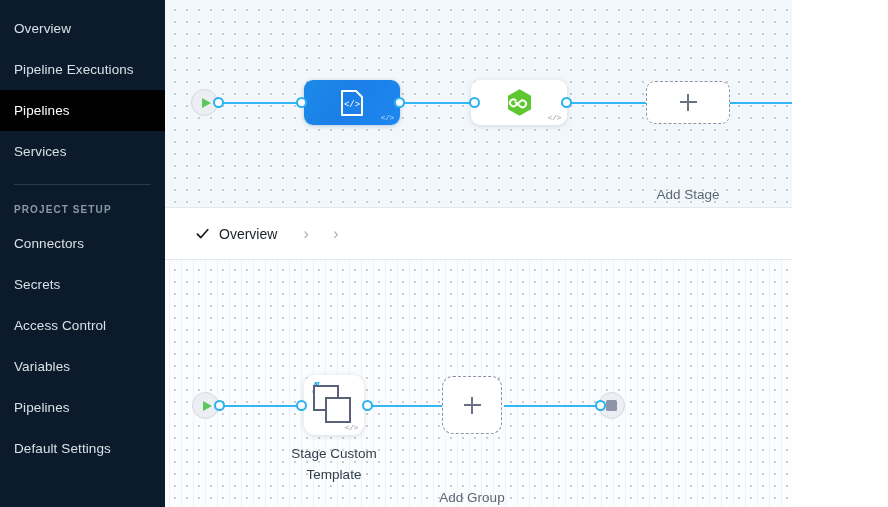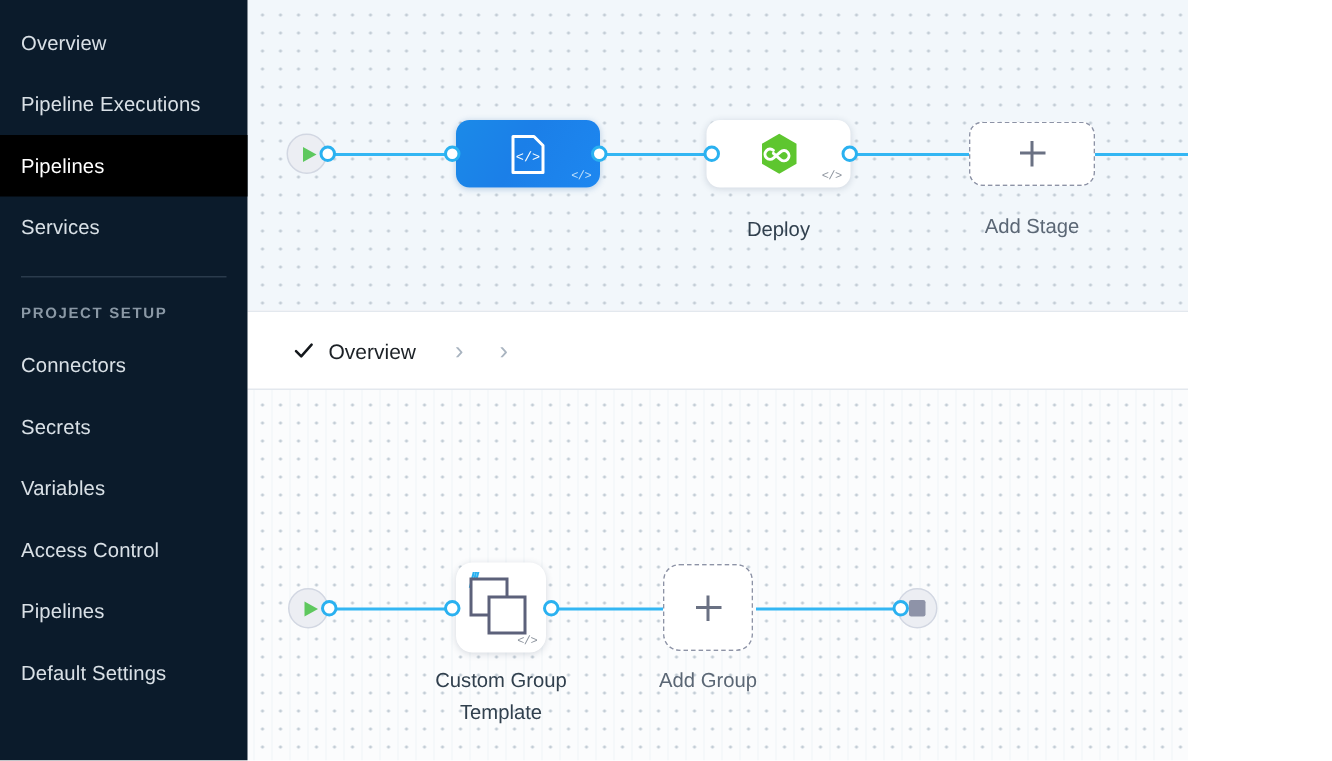--- a/index.html
+++ b/index.html
@@ -174,21 +174,21 @@
   .code-badge.on-white { color: #8c939d; }
 
   .node-label {
     position: absolute;
     text-align: center;
     font-size: 13.5px;
     color: #31404e;
     white-space: nowrap;
     line-height: 21px;
   }
-  .node-label.muted { color: #5b6775; }
+  .node-label.muted { color: #5b6775; margin-top: 44px; }
 
   .add-box {
     position: absolute;
     border: 1.8px dashed #8d93a6;
     background: #ffffff;
     display: flex; align-items: center; justify-content: center;
     z-index: 2;
   }
   .add-box.stage { width: 84px; height: 43px; border-radius: 9px; }
   .add-box.step  { width: 60px; height: 58px; border-radius: 11px; }
@@ -243,24 +243,24 @@
 
     <div class="nav-section">PROJECT SETUP</div>
 
     <div class="nav-item">
       <span>Connectors</span>
     </div>
     <div class="nav-item">
       <span>Secrets</span>
     </div>
     <div class="nav-item">
+      <span>Access Control</span>
+    </div>
+    <div class="nav-item">
       <span>Variables</span>
-    </div>
-    <div class="nav-item">
-      <span>Access Control</span>
     </div>
     <div class="nav-item">
       <span>Pipelines</span>
     </div>
     <div class="nav-item">
       <span>Default Settings</span>
     </div>
   </div>
 
   <div class="content">
@@ -289,21 +289,20 @@
 
       <div class="port" style="left:304px; top:97px;"></div>
       <div class="stage-card deploy" style="left:306px; top:80px;">
         <svg width="27" height="30" viewBox="0 0 27 30">
           <path d="M13.5 1.2 L25 7.8 v13.4 L13.5 27.8 L2 21.2 V7.8 z" fill="#5ec62f"></path>
           <path d="M9.6 12.2 a3.4 3.4 0 1 0 0 5.2 l4.8 -4.2 a3.4 3.4 0 1 1 0 5.2 l-4.8 -4.2" fill="none" stroke="#ffffff" stroke-width="2" stroke-linecap="round"></path>
         </svg>
         <span class="code-badge on-white">&lt;/&gt;</span>
       </div>
       <div class="port" style="left:396px; top:97px;"></div>
-      <div class="node-label" style="left:286px; top:142px; width:136px;">Deploy</div>
 
       <div class="add-box stage" style="left:481px; top:81px;">
         <div class="plus"></div>
       </div>
       <div class="node-label muted" style="left:455px; top:140px; width:136px;">Add Stage</div>
 
       <div class="port" style="left:651px; top:97px;"></div>
       <div class="terminal" style="left:655px; top:89px;">
         <div class="stop-sq"></div>
       </div>
@@ -340,21 +339,21 @@
       <div class="step-card" style="left:139px; top:115px;">
         <span class="tmpl-bars">|||</span>
         <svg width="46" height="42" viewBox="0 0 46 42" style="position:absolute;left:8px;top:9px;">
           <rect x="2" y="2" width="24" height="24" fill="#ffffff" stroke="#5c617a" stroke-width="2"></rect>
           <rect x="14" y="14" width="24" height="24" fill="#ffffff" stroke="#5c617a" stroke-width="2"></rect>
         </svg>
         <span class="code-badge on-white">&lt;/&gt;</span>
       </div>
       <div class="port" style="left:197px; top:140px;"></div>
       <div class="node-label" style="left:101px; top:183px; width:136px;">
-        <div>Custom Group</div>
+        <div>Stage Custom</div>
         <div>Template</div>
       </div>
 
       <div class="add-box step" style="left:277px; top:116px;">
         <div class="plus"></div>
       </div>
       <div class="node-label muted" style="left:239px; top:183px; width:136px;">Add Group</div>
 
       <div class="port" style="left:430px; top:140px;"></div>
       <div class="terminal" style="left:433px; top:132px;">

